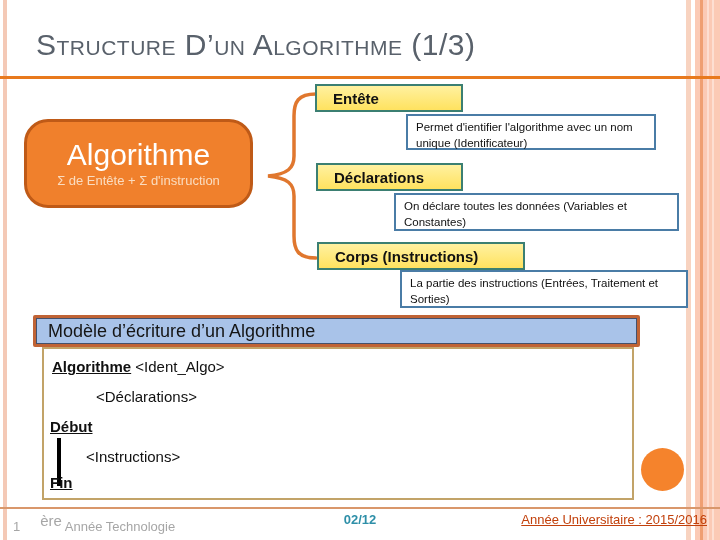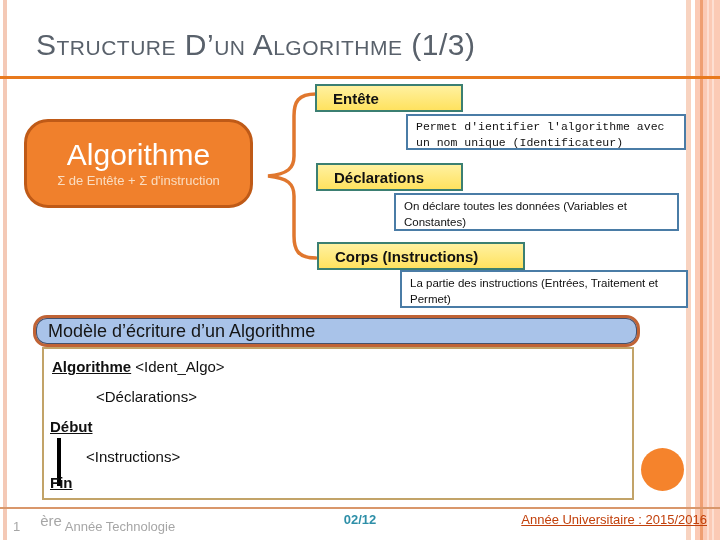--- a/index.html
+++ b/index.html
@@ -33,27 +33,27 @@
   .part-label { position:absolute; background:linear-gradient(180deg,#fff1a0,#ffe25f);
                 border:2px solid #3b7f72; font-weight:bold; font-size:15px; color:#111;
                 display:flex; align-items:center; padding:0 16px; white-space:nowrap; }
   .pl0 { left:315px; top:84px;  width:148px; height:28px; }
   .pl1 { left:316px; top:163px; width:147px; height:28px; }
   .pl2 { left:317px; top:242px; width:208px; height:28px; }
 
   
   .part-note { position:absolute; background:#ffffff; border:2px solid #4a7ca6;
                font-size:11.5px; color:#111; padding:3px 8px; line-height:1.4; }
-  .pn0 { left:406px; top:114px; width:280px; height:36px;font-family:Liberation Mono, monospace; }
+  .pn0 { left:406px; top:114px; width:250px; height:36px; }
   .pn1 { left:394px; top:193px; width:285px; height:38px; }
   .pn2 { left:400px; top:270px; width:288px; height:38px; }
 
   
   .model-bar { position:absolute; left:33px; top:315px; width:607px; height:32px;
-               background:#a9c3e9; border:3px solid #c06335; border-radius:14px;
+               background:#a9c3e9; border:3px solid #c06335; border-radius:2px;
                box-shadow: inset 0 0 0 1px #44506b;
                display:flex; align-items:center; padding-left:12px;
                font-size:18px; color:#151515; white-space:nowrap; }
 
   
   .code-box { position:absolute; left:42px; top:347px; width:592px; height:153px;
               background:#ffffff; border:2px solid #c2a368; }
   .code-line { position:absolute; font-size:15px; color:#101010; white-space:pre; }
   .kw { font-weight:bold; text-decoration:underline; }
   .cl1 { left:8px;  top:9px;  }
@@ -97,21 +97,21 @@
   <svg class="brace" viewBox="0 0 60 176">
     <path d="M 58 6 C 40 6 36 14 36 28 L 36 68 C 36 80 30 86 10 88 C 30 90 36 96 36 108 L 36 148 C 36 162 40 170 58 170" fill="none" stroke="#e0772e" stroke-width="3.5" stroke-linecap="round"></path>
   </svg>
 
   <div class="part-label pl0">Entête</div>
   <div class="part-label pl2">Corps (Instructions)</div>
   <div class="part-label pl1">Déclarations</div>
 
   <div class="part-note pn0">Permet d'ientifier l'algorithme avec un nom unique (Identificateur)</div>
   <div class="part-note pn1">On déclare toutes les données (Variables et Constantes)</div>
-  <div class="part-note pn2">La partie des instructions (Entrées, Traitement et Permet)</div>
+  <div class="part-note pn2">La partie des instructions (Entrées, Traitement et Sorties)</div>
 
   <div class="model-bar">Modèle d’écriture d’un Algorithme</div>
 
   <div class="code-box">
     <div class="code-line cl2">&lt;Déclarations&gt;</div>
     <div class="code-line cl1"><span class="kw">Algorithme</span><span> &lt;Ident_Algo&gt;</span></div>
     <div class="code-line cl3 kw">Début</div>
     <div class="vline"></div>
     <div class="code-line cl4">&lt;Instructions&gt;</div>
     <div class="code-line cl5 kw">Fin</div>

